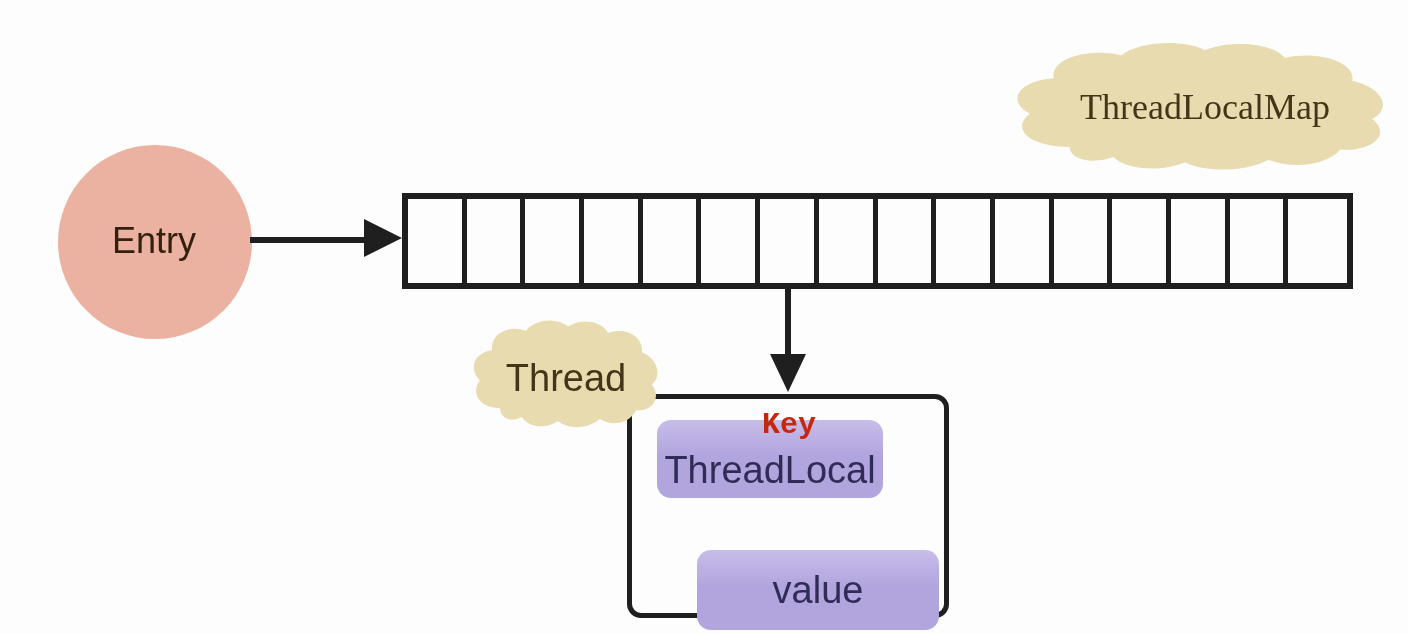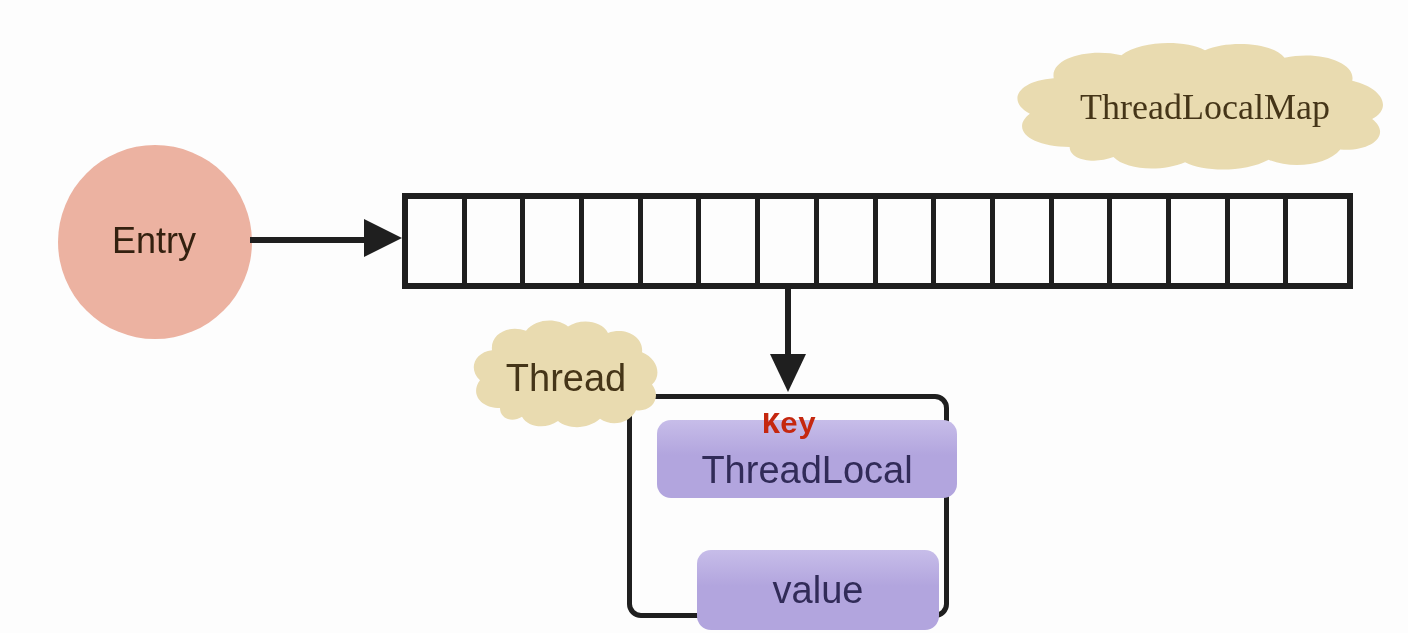--- a/index.html
+++ b/index.html
@@ -72,21 +72,21 @@
   .key-label{
     position:absolute;left:789px;top:408px;transform:translateX(-50%);
     font-size:30px;font-weight:bold;color:var(--key-red);z-index:4;white-space:nowrap;font-family:Liberation Mono, monospace;
   }
   .pill{
     position:absolute;border-radius:14px;z-index:3;
     background:linear-gradient(180deg,var(--purple-fill-light) 0%,var(--purple-fill) 45%);
     display:flex;align-items:center;justify-content:center;
     color:var(--navy-text);font-size:38px;
   }
-  .pill-threadlocal{left:657px;top:420px;width:300px;height:78px;align-items:flex-end;padding-bottom:6px;}
+  .pill-threadlocal{left:657px;top:420px;width:226px;height:78px;align-items:flex-end;padding-bottom:6px;}
   .pill-value{left:697px;top:550px;width:242px;height:80px;}
 </style>
 </head>
 <body>
 
 <div class="stage">
 
   <div class="thread-circle"></div>
   <div class="thread-label">Entry</div>
 

